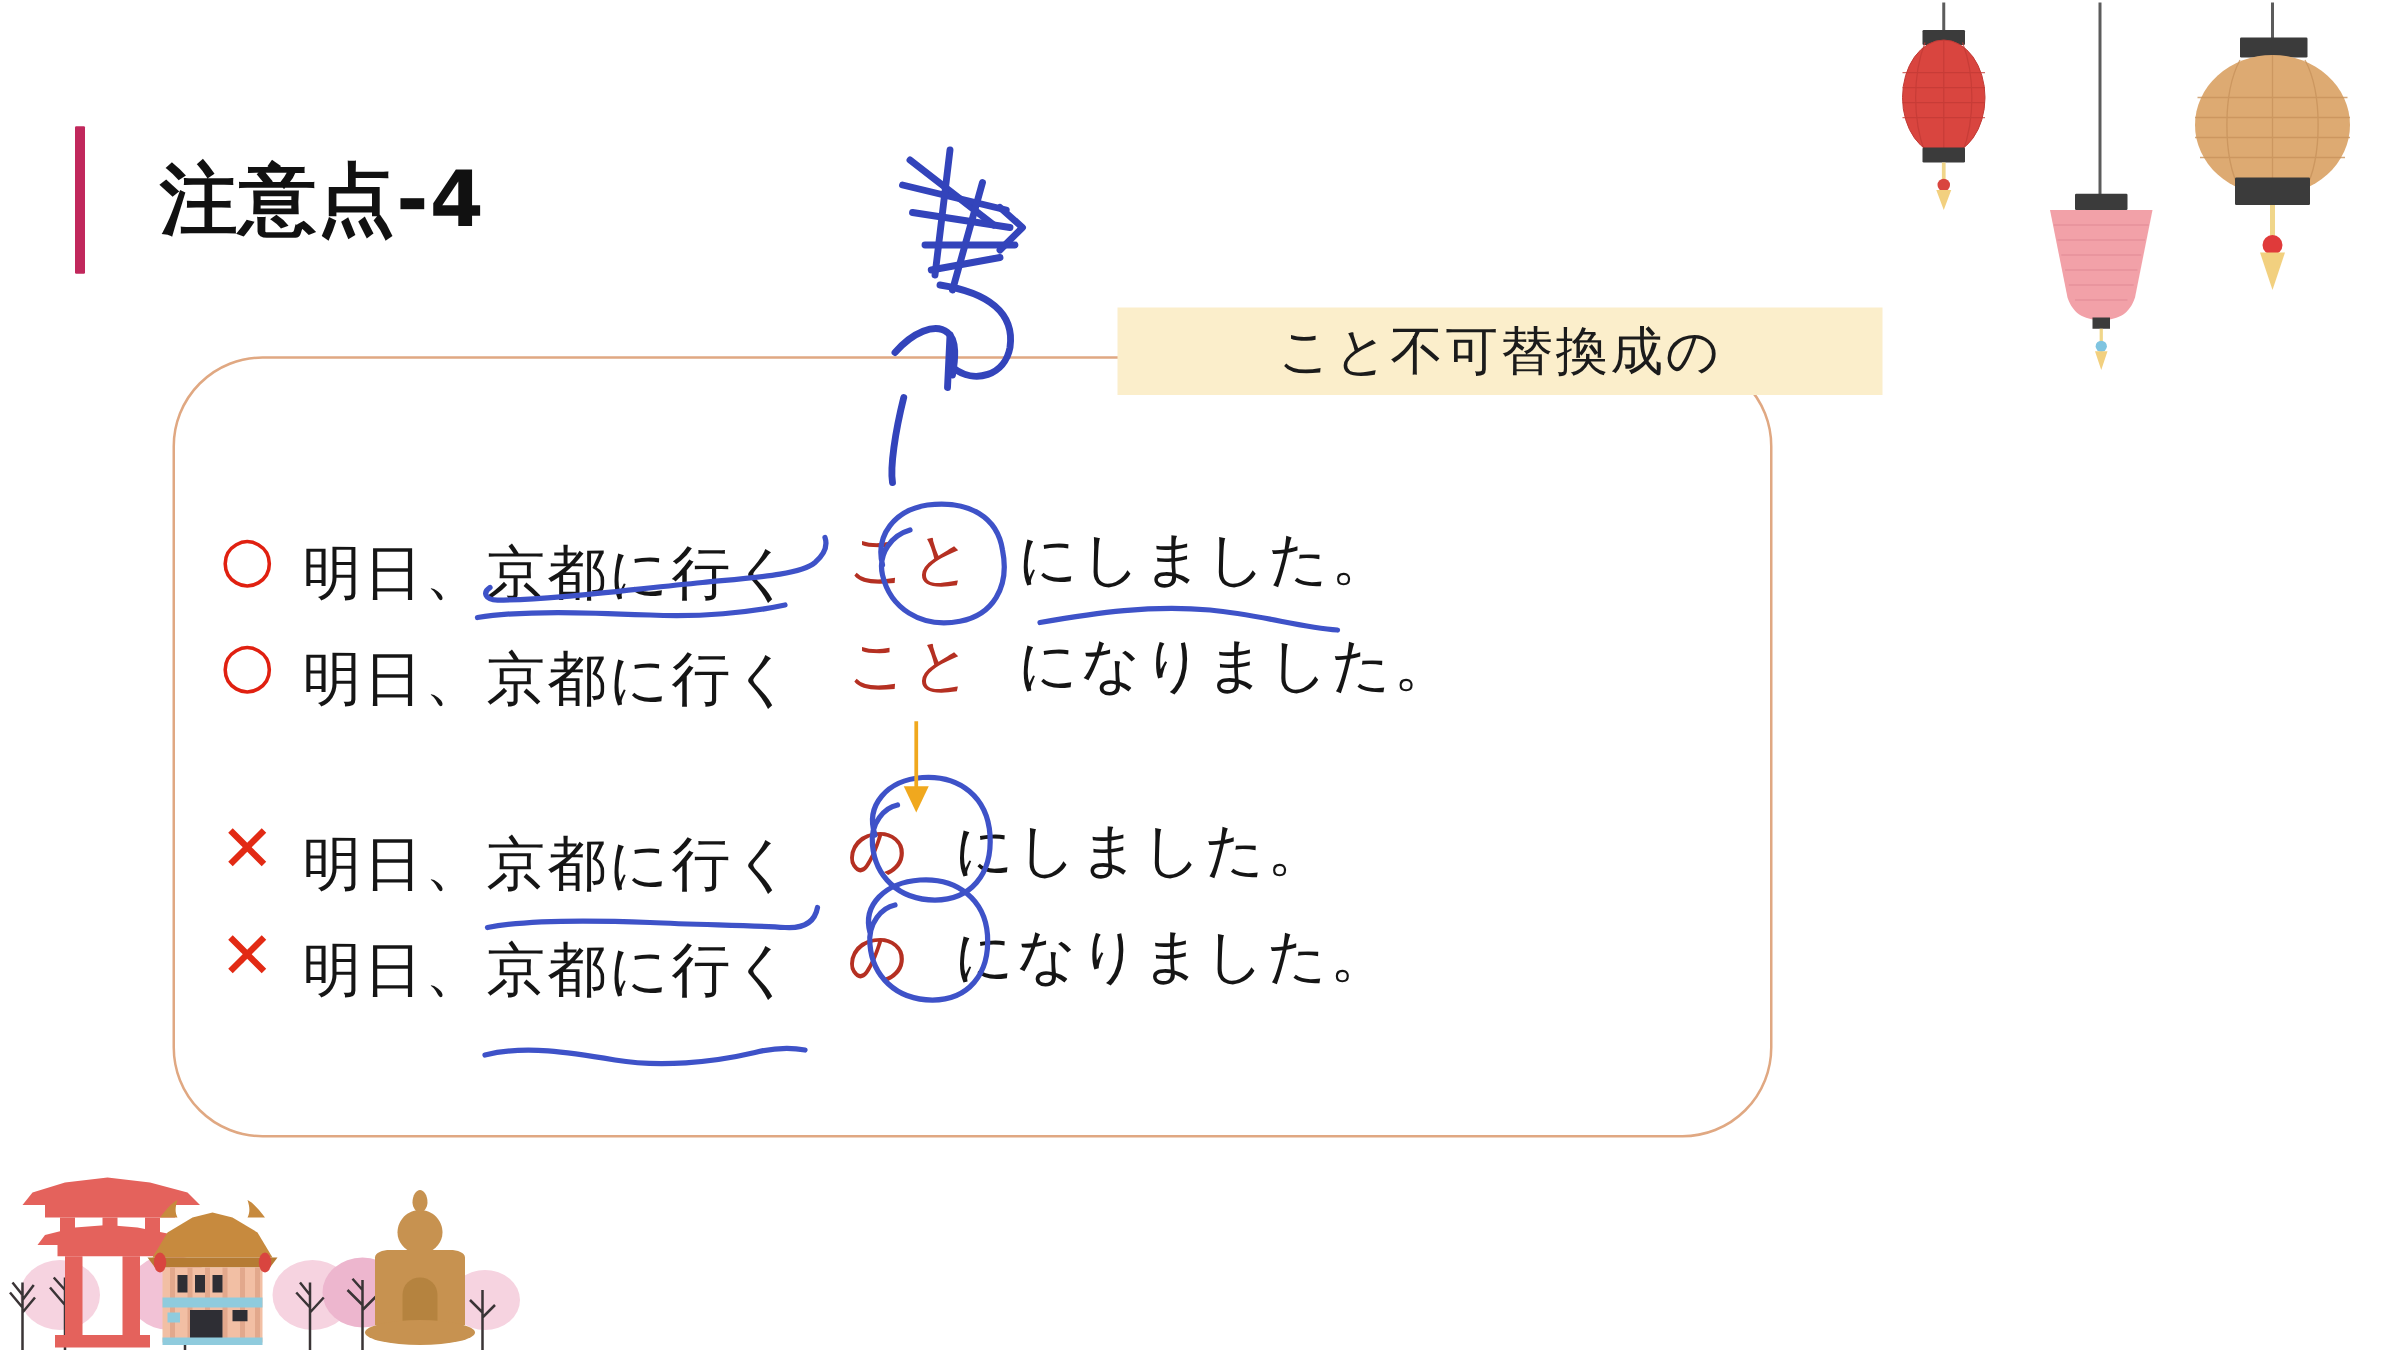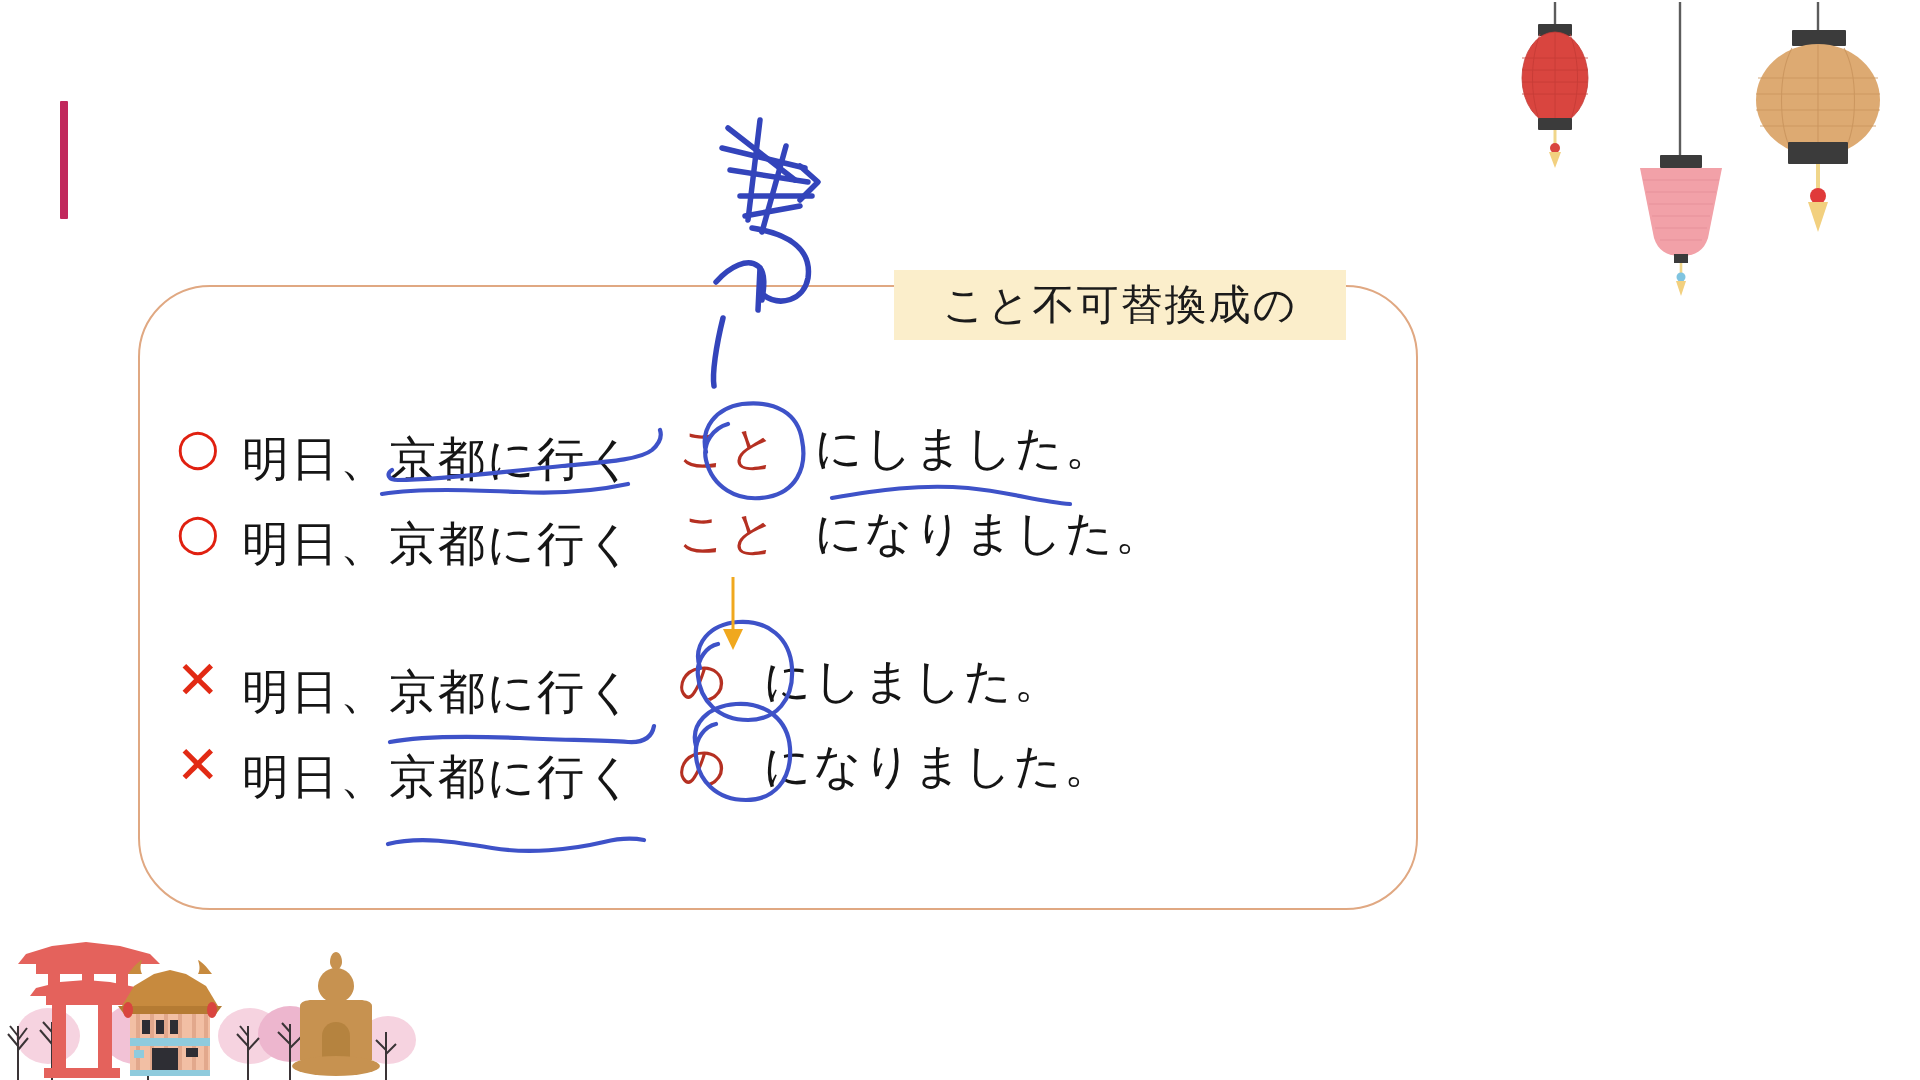--- a/index.html
+++ b/index.html
@@ -51,27 +51,26 @@
     border: 2.2px solid #e0a882;
     border-radius: 72px;
     box-sizing: border-box;
   }
 
   
   #highlight-tag {
     position: absolute;
     left: 894px;
     top: 246px;
-    width: 452px;
+    width: 612px;
     height: 70px;
     background: #fbeecb;
     display: flex;
     align-items: center;
     justify-content: center;
-    margin-top: 24px;
   }
   #highlight-tag .tag-text {
     font-family: "DejaVu Serif", "Liberation Serif", serif;
     font-size: 42px;
     color: #1b1b1b;
     letter-spacing: 2px;
     white-space: nowrap;
   }
 
   
@@ -138,20 +137,21 @@
     bottom: 0;
     width: 420px;
     height: 170px;
   }
 </style>
 </head>
 <body>
 
 <div id="title-area">
   <div id="title-bar"></div>
+  <div id="page-title">注意点-4</div>
 </div>
 
 <div id="content-box"></div>
 
 <div id="highlight-tag">
   <span class="tag-text">こと不可替換成の</span>
 </div>
 
 <div class="sentence-row" id="row1">
   <span class="mark circle">○</span>

